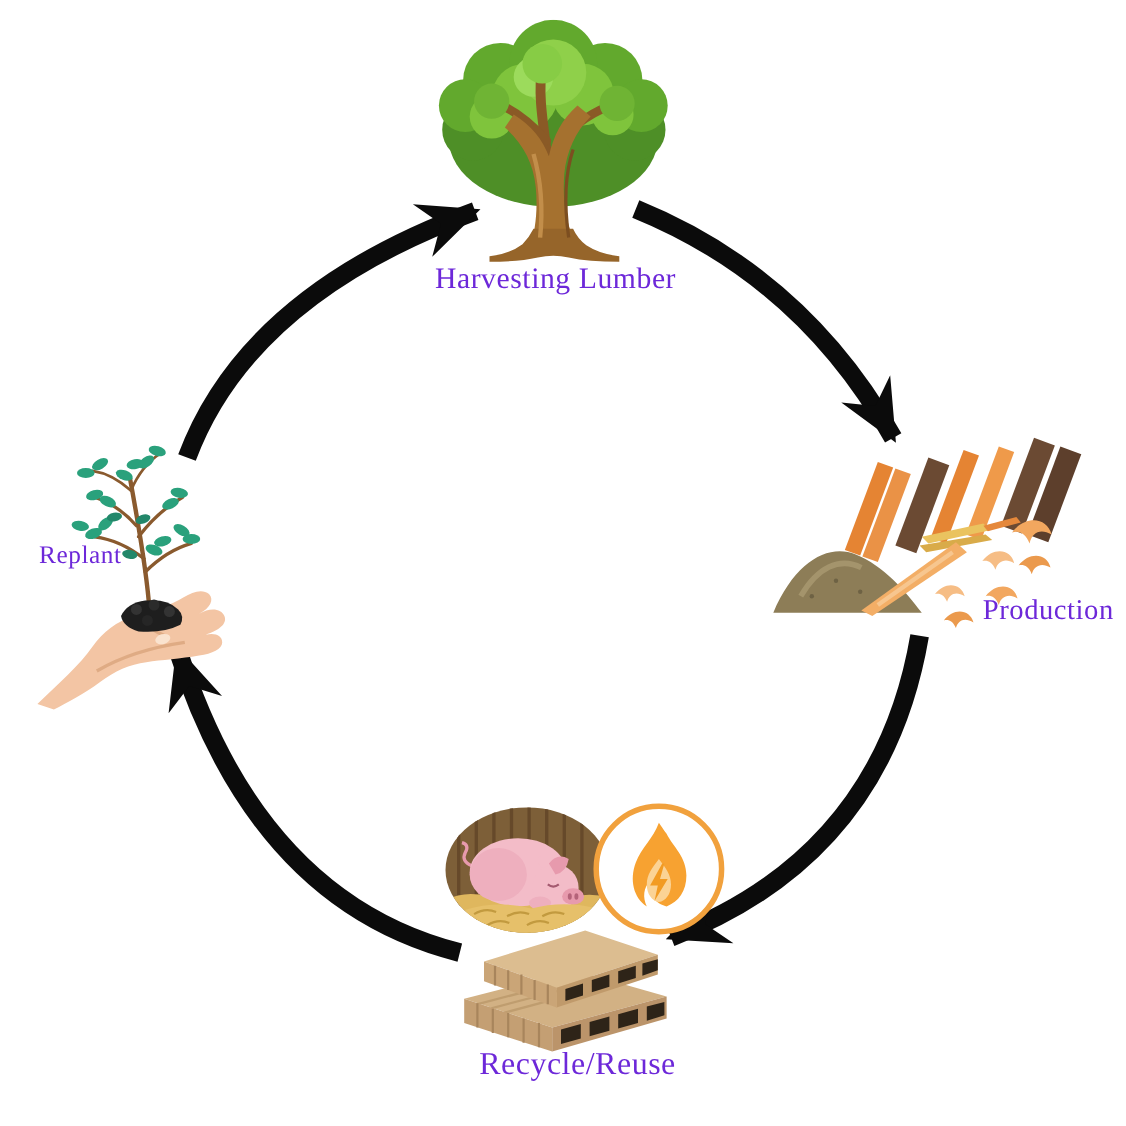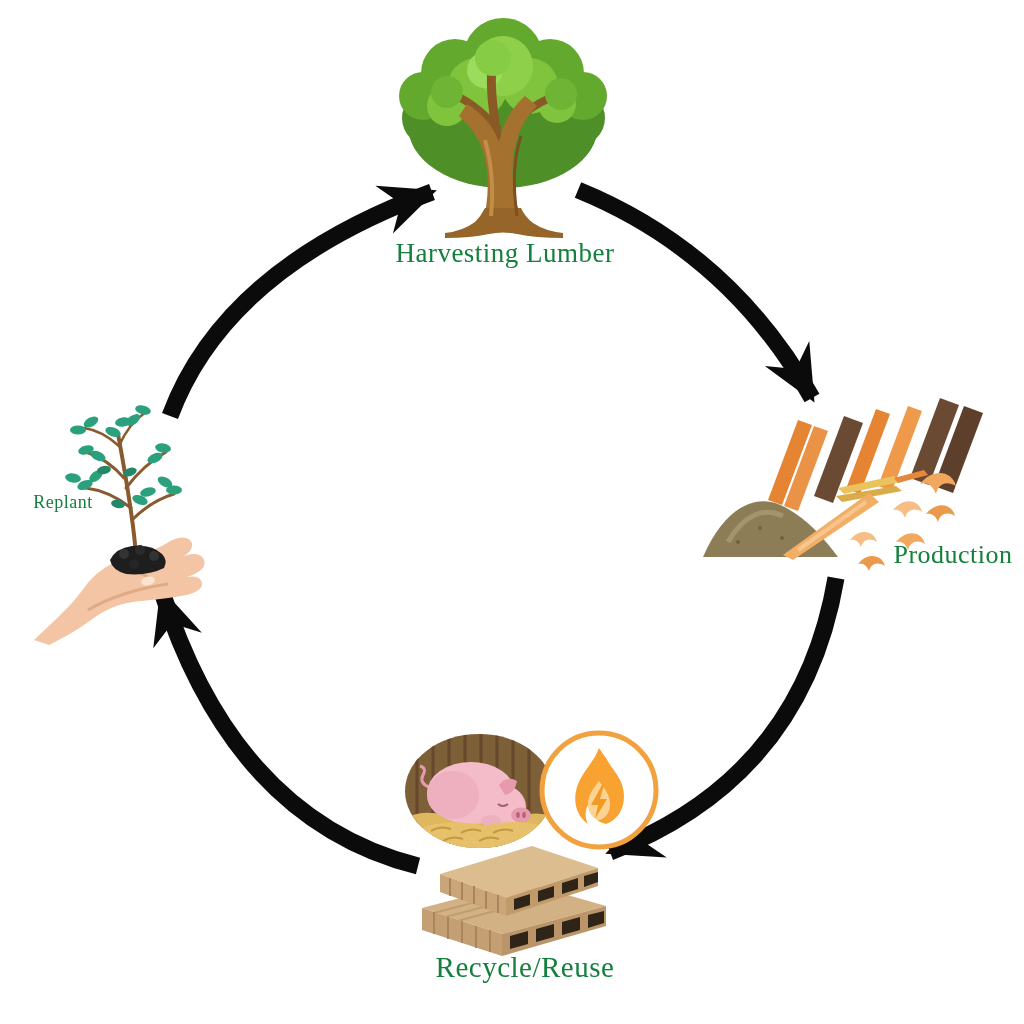--- a/index.html
+++ b/index.html
@@ -3,27 +3,27 @@
 <meta charset="utf-8">
 <style>
   html,body{margin:0;padding:0;background:#ffffff;}
   .canvas{
     position:relative;width:1024px;height:1024px;background:#ffffff;
     overflow:hidden;font-family:"Liberation Serif",serif;
   }
   .abs{position:absolute;}
   .arrows{position:absolute;left:0;top:0;width:1024px;height:1024px;}
   .lbl{
-    position:absolute;color:#15803d;text-align:center;
+    position:absolute;color:#6d28d9;text-align:center;
     letter-spacing:.5px;line-height:1.15;white-space:nowrap;
   }
   .lbl-harvest{left:340px;top:238px;width:330px;font-size:27px;}
   .lbl-production{left:878px;top:540px;width:150px;font-size:26px;}
   .lbl-recycle{left:380px;top:951px;width:290px;font-size:29px;}
-  .lbl-replant{left:8px;top:492px;width:110px;font-size:18px;font-family:Liberation Serif, serif;}
+  .lbl-replant{left:18px;top:492px;width:110px;font-size:23px;font-family:Liberation Serif, serif;}
   .node-tree{left:385px;top:18px;width:235px;height:222px;}
   .node-production{left:698px;top:392px;width:320px;height:192px;}
   .node-pig{left:403px;top:733px;width:152px;height:116px;}
   .node-fire{left:536px;top:727px;width:126px;height:126px;}
   .node-decking{left:410px;top:830px;width:202px;height:134px;}
   .node-replant{left:28px;top:388px;width:195px;height:258px;}
 </style>
 </head>
 <body>
 

